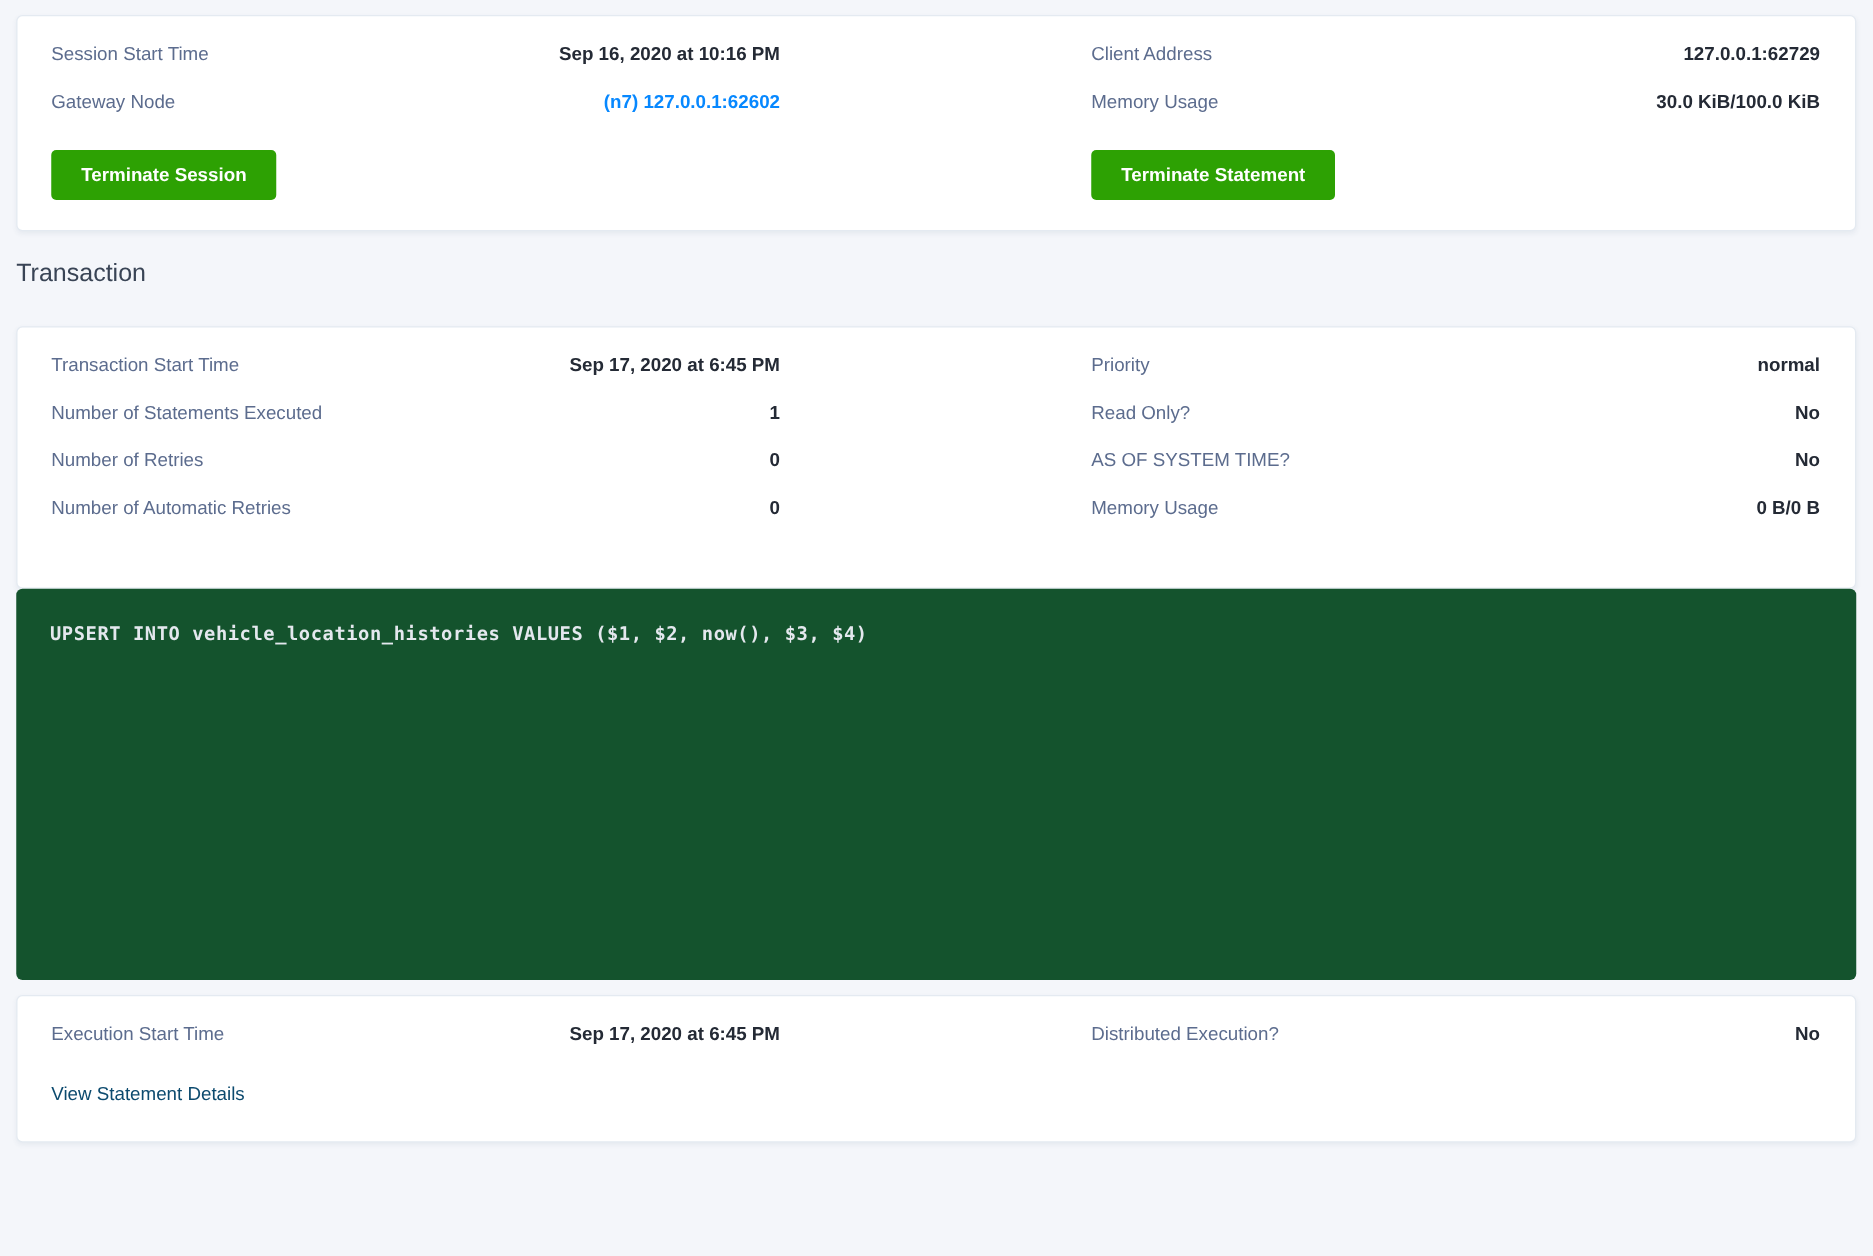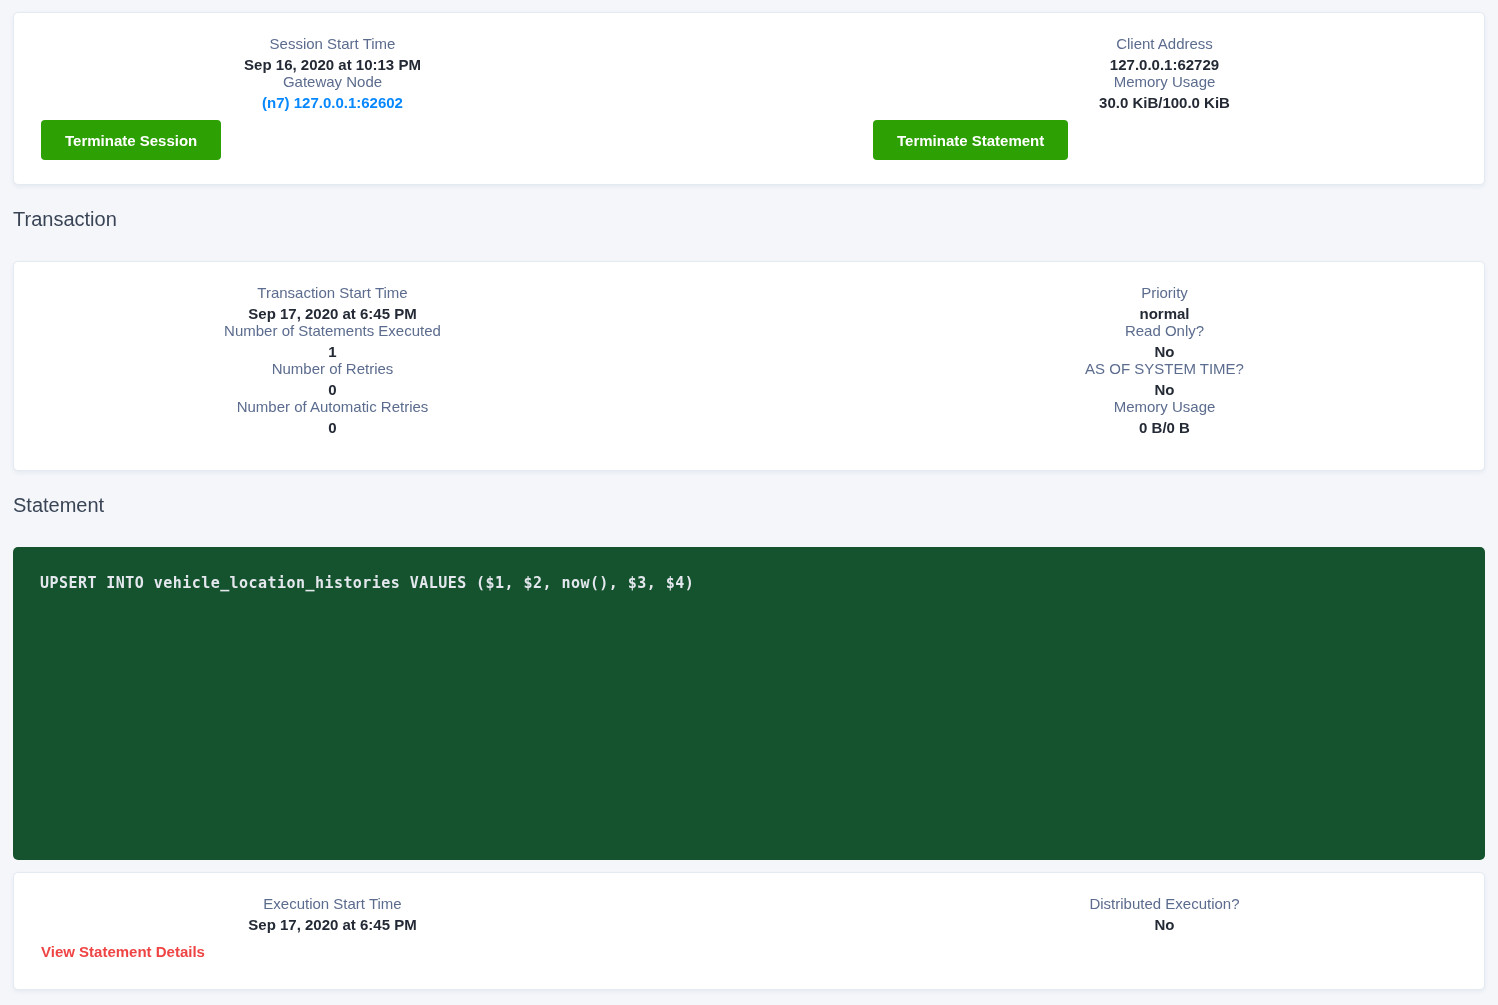--- a/index.html
+++ b/index.html
@@ -15,23 +15,22 @@
     background: #ffffff;
     border: 1px solid #e4eaf1;
     border-radius: 5px;
     box-shadow: 0 2px 4px rgba(60, 80, 120, 0.07);
   }
   .card-inner { padding: 22px 28px 24px 27px; }
   .cols { display: flex; justify-content: space-between; }
   .col { width: 583px; }
 
   .srow {
-    display: flex; justify-content: space-between; align-items: center;
+    display: flex; justify-content: space-between; align-items: flex-start;
     height: 38px;
-    flex-direction: column;
   }
   .slabel { font-size: 15px; color: #5c6c8e; }
   .svalue { font-size: 15px; font-weight: 700; color: #242a35; }
   .svalue.link { color: #0788ff; cursor: pointer; }
 
   .terminate-btn {
     margin-top: 9px;
     height: 40px;
     padding: 2px 24px;
     background: #2da103;
@@ -65,38 +64,38 @@
     font-weight: 700;
     letter-spacing: 0.45px;
     color: #e4e8ee;
     white-space: pre-wrap;
   }
 
   .exec-card .card-inner { padding: 22px 28px 18px 27px; }
   .stand-link {
     display: inline-block;
     font-size: 15px;
-    font-weight: 700;
-    color: #ef4444;
+    font-weight: 400;
+    color: #0c4a6e;
     cursor: pointer;
     line-height: 38px;
   }
 </style>
 </head>
 <body>
 
 <div class="page">
 
   <div class="card">
     <div class="card-inner cols">
       <div class="col">
         <div>
             <div class="srow">
               <span class="slabel">Session Start Time</span>
-              <span class="svalue">Sep 16, 2020 at 10:13 PM</span>
+              <span class="svalue">Sep 16, 2020 at 10:16 PM</span>
             </div>
             <div class="srow">
               <span class="slabel">Gateway Node</span>
               <span class="svalue link">(n7) 127.0.0.1:62602</span>
             </div>
           </div>
         <button class="terminate-btn">Terminate Session</button>
       </div>
       <div class="col">
         <div>
@@ -150,21 +149,20 @@
             <span class="svalue">No</span>
           </div>
           <div class="srow">
             <span class="slabel">Memory Usage</span>
             <span class="svalue">0 B/0 B</span>
           </div>
         </div>
     </div>
   </div>
 
-  <h2 class="section-title">Statement</h2>
 
   <div class="code-box">
     <pre>UPSERT INTO vehicle_location_histories VALUES ($1, $2, now(), $3, $4)</pre>
   </div>
 
   <div class="card exec-card">
     <div class="card-inner cols">
       <div class="col">
         <div>
             <div class="srow">

